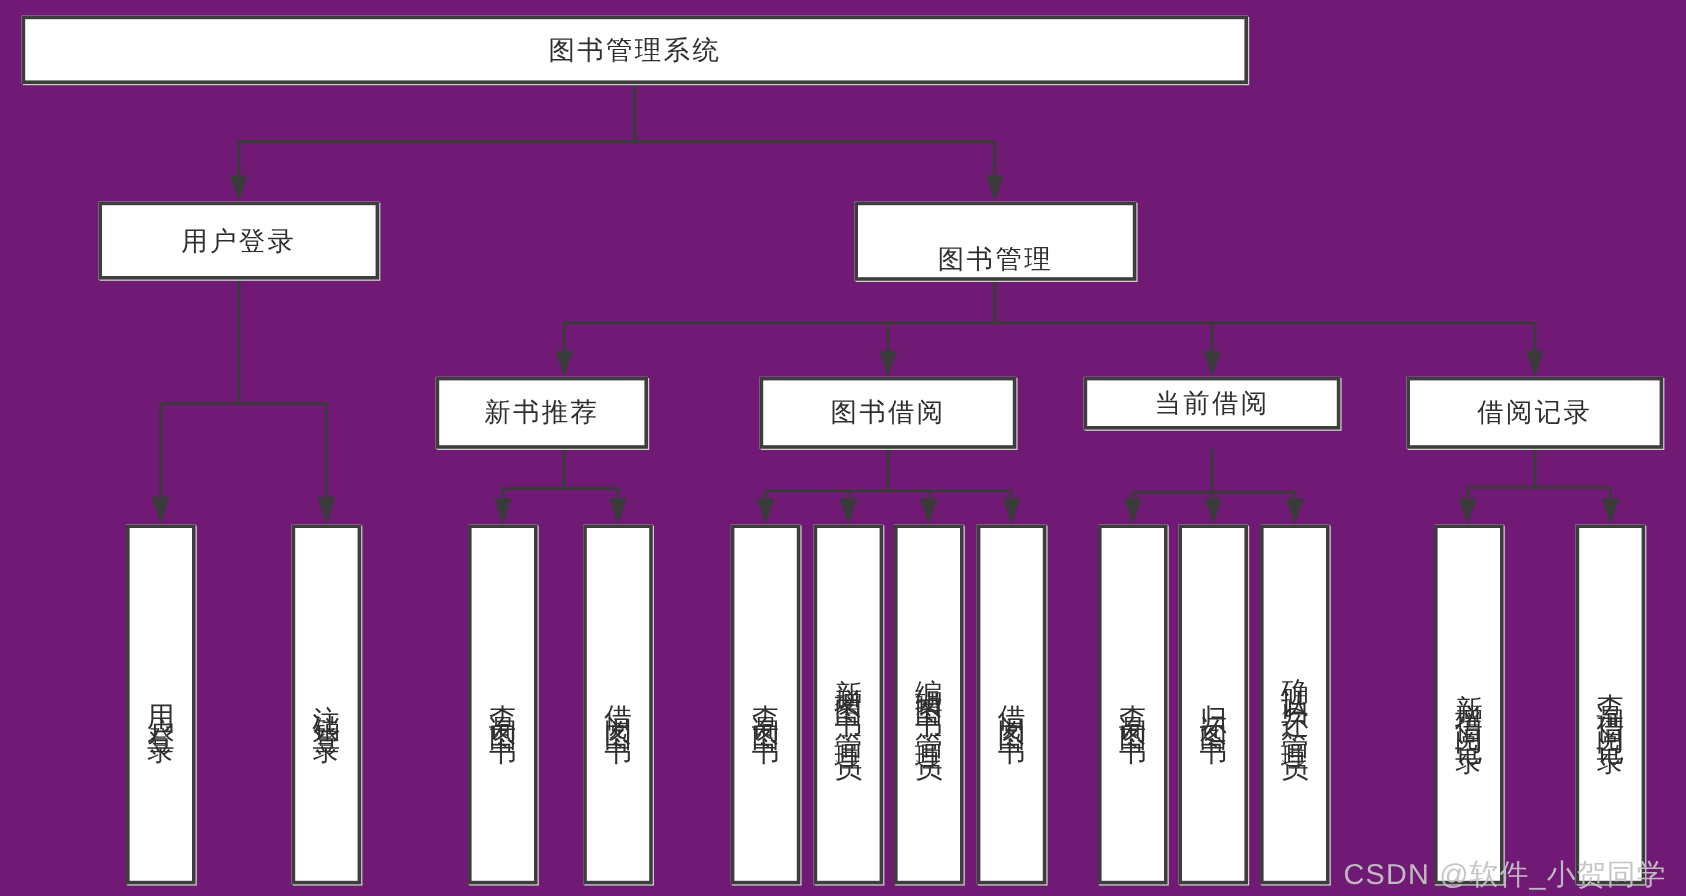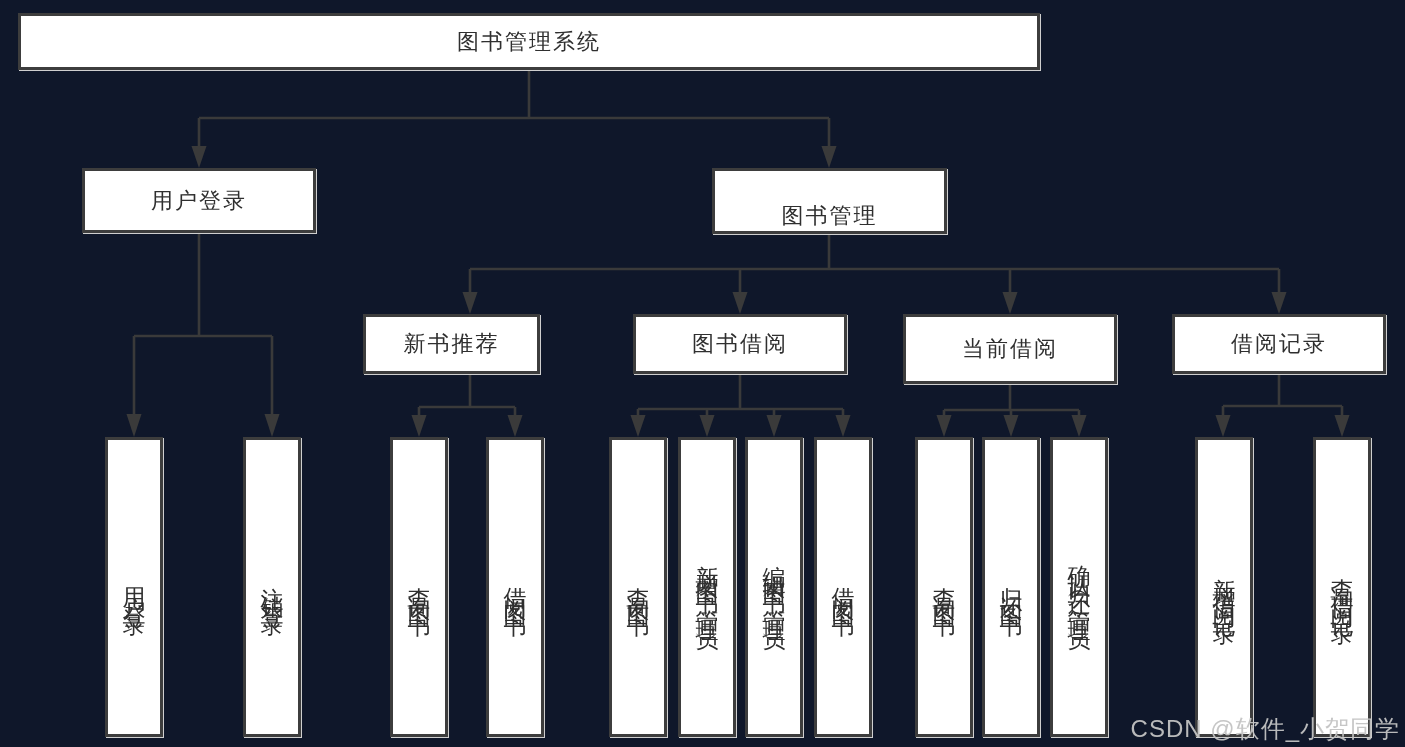--- a/index.html
+++ b/index.html
@@ -1,20 +1,20 @@
 <!DOCTYPE html>
 <html><head>
 <meta charset="utf-8">
 <style>
   html, body { margin: 0; padding: 0; background: #ffffff; }
   #canvas {
     position: relative;
     width: 1405px;
     height: 747px;
-    background: #0f172a;
+    background: #701a75;
     overflow: hidden;
     font-family: "Liberation Sans", "DejaVu Sans", sans-serif;
   }
   #wires { position: absolute; left: 0; top: 0; width: 1405px; height: 747px; }
   #wires line { stroke: #3a3a3a; stroke-width: 2.6; }
   #wires polygon { fill: #3a3a3a; }
   .box {
     position: absolute;
     box-sizing: border-box;
     background: #ffffff;
@@ -34,21 +34,21 @@
     writing-mode: vertical-rl;
     text-orientation: mixed;
     font-size: 23px;
     letter-spacing: 9px;
     line-height: 1;
     white-space: nowrap;
   }
   .watermark {
     position: absolute;
     top: 713px;
-    right: 5px;
+    right: 16px;
     font-size: 24px;
     letter-spacing: 1px;
     color: rgba(195,195,195,0.95);
     z-index: 10;
     white-space: nowrap;
   }
 </style>
 </head>
 <body>
 
@@ -140,21 +140,21 @@
   <div class="box" style="left:712px; top:168px; width:235px; height:66px;align-items:flex-end;">
     <span class="hlabel">图书管理</span>
   </div>
 
   <div class="box" style="left:363px; top:314px; width:177px; height:60px;">
     <span class="hlabel">新书推荐</span>
   </div>
   <div class="box" style="left:633px; top:314px; width:214px; height:60px;">
     <span class="hlabel">图书借阅</span>
   </div>
-  <div class="box" style="left:903px; top:314px; width:214px; height:70px;">
+  <div class="box" style="left:903px; top:314px; width:214px; height:44px;">
     <span class="hlabel">当前借阅</span>
   </div>
   <div class="box" style="left:1172px; top:314px; width:214px; height:60px;">
     <span class="hlabel">借阅记录</span>
   </div>
 
   <div class="box" style="left:105px; top:437px; width:58px; height:300px;">
     <span class="vlabel">用户登录</span>
   </div>
   <div class="box" style="left:243px; top:437px; width:58px; height:300px;">

